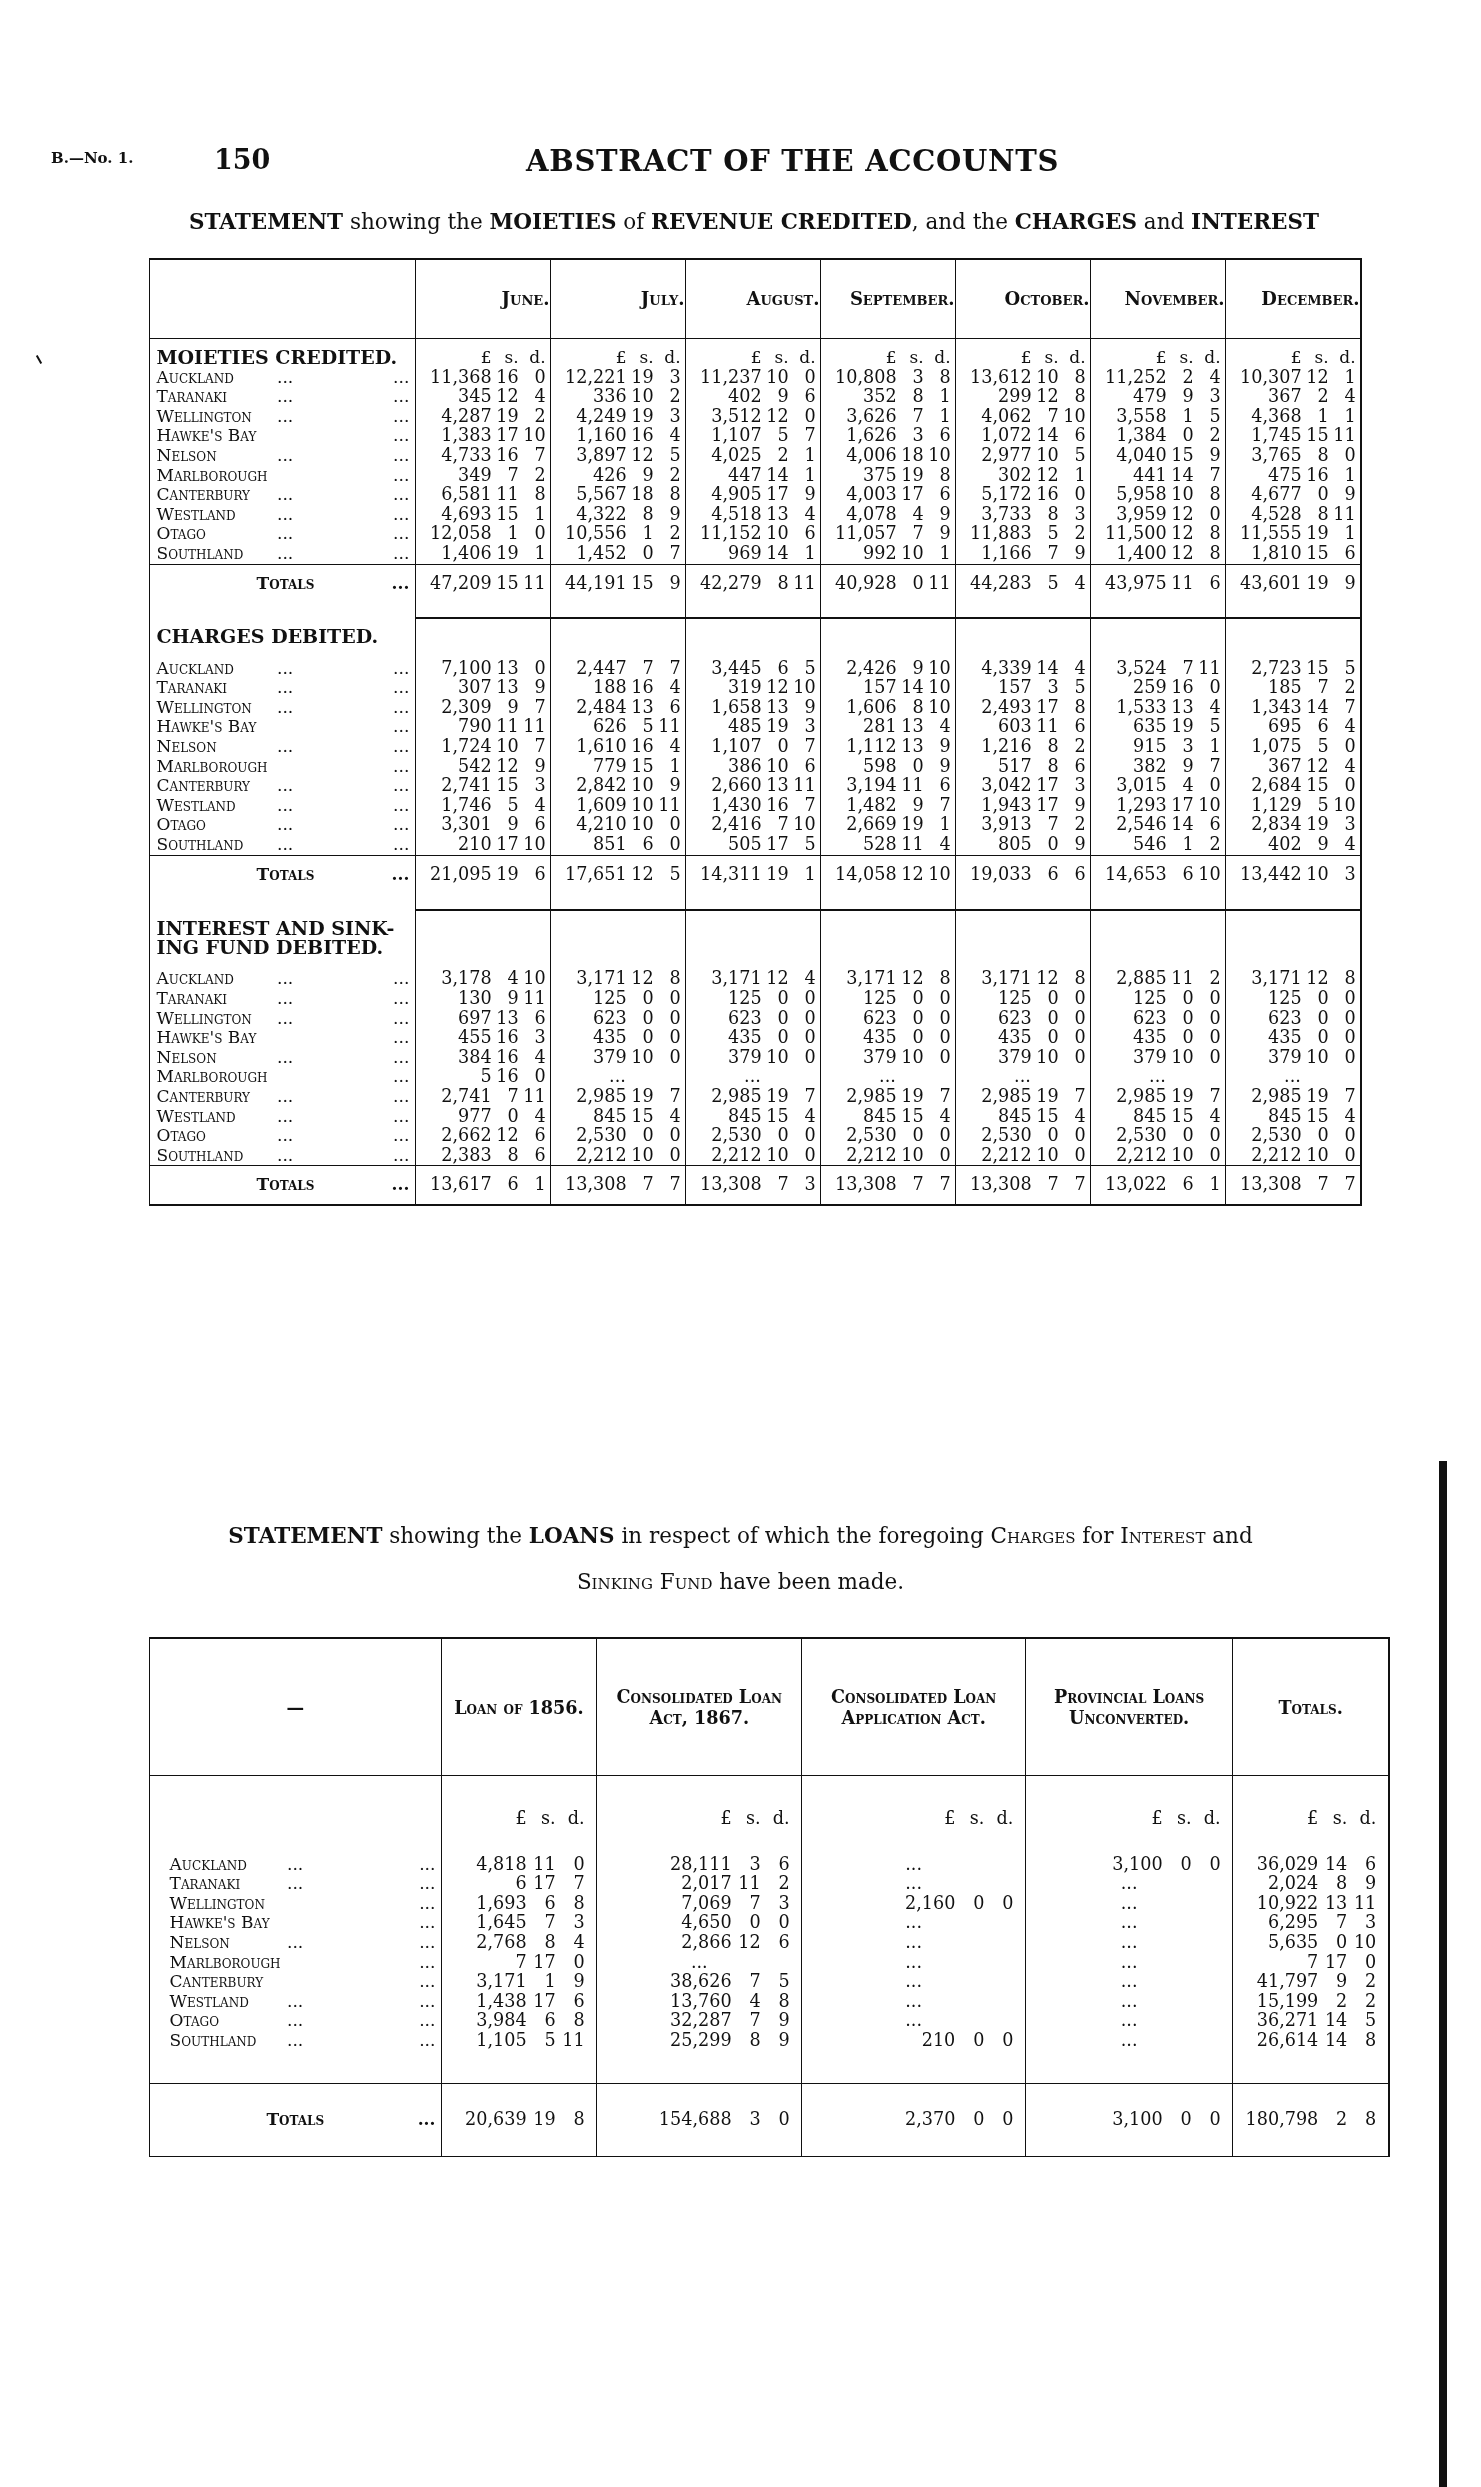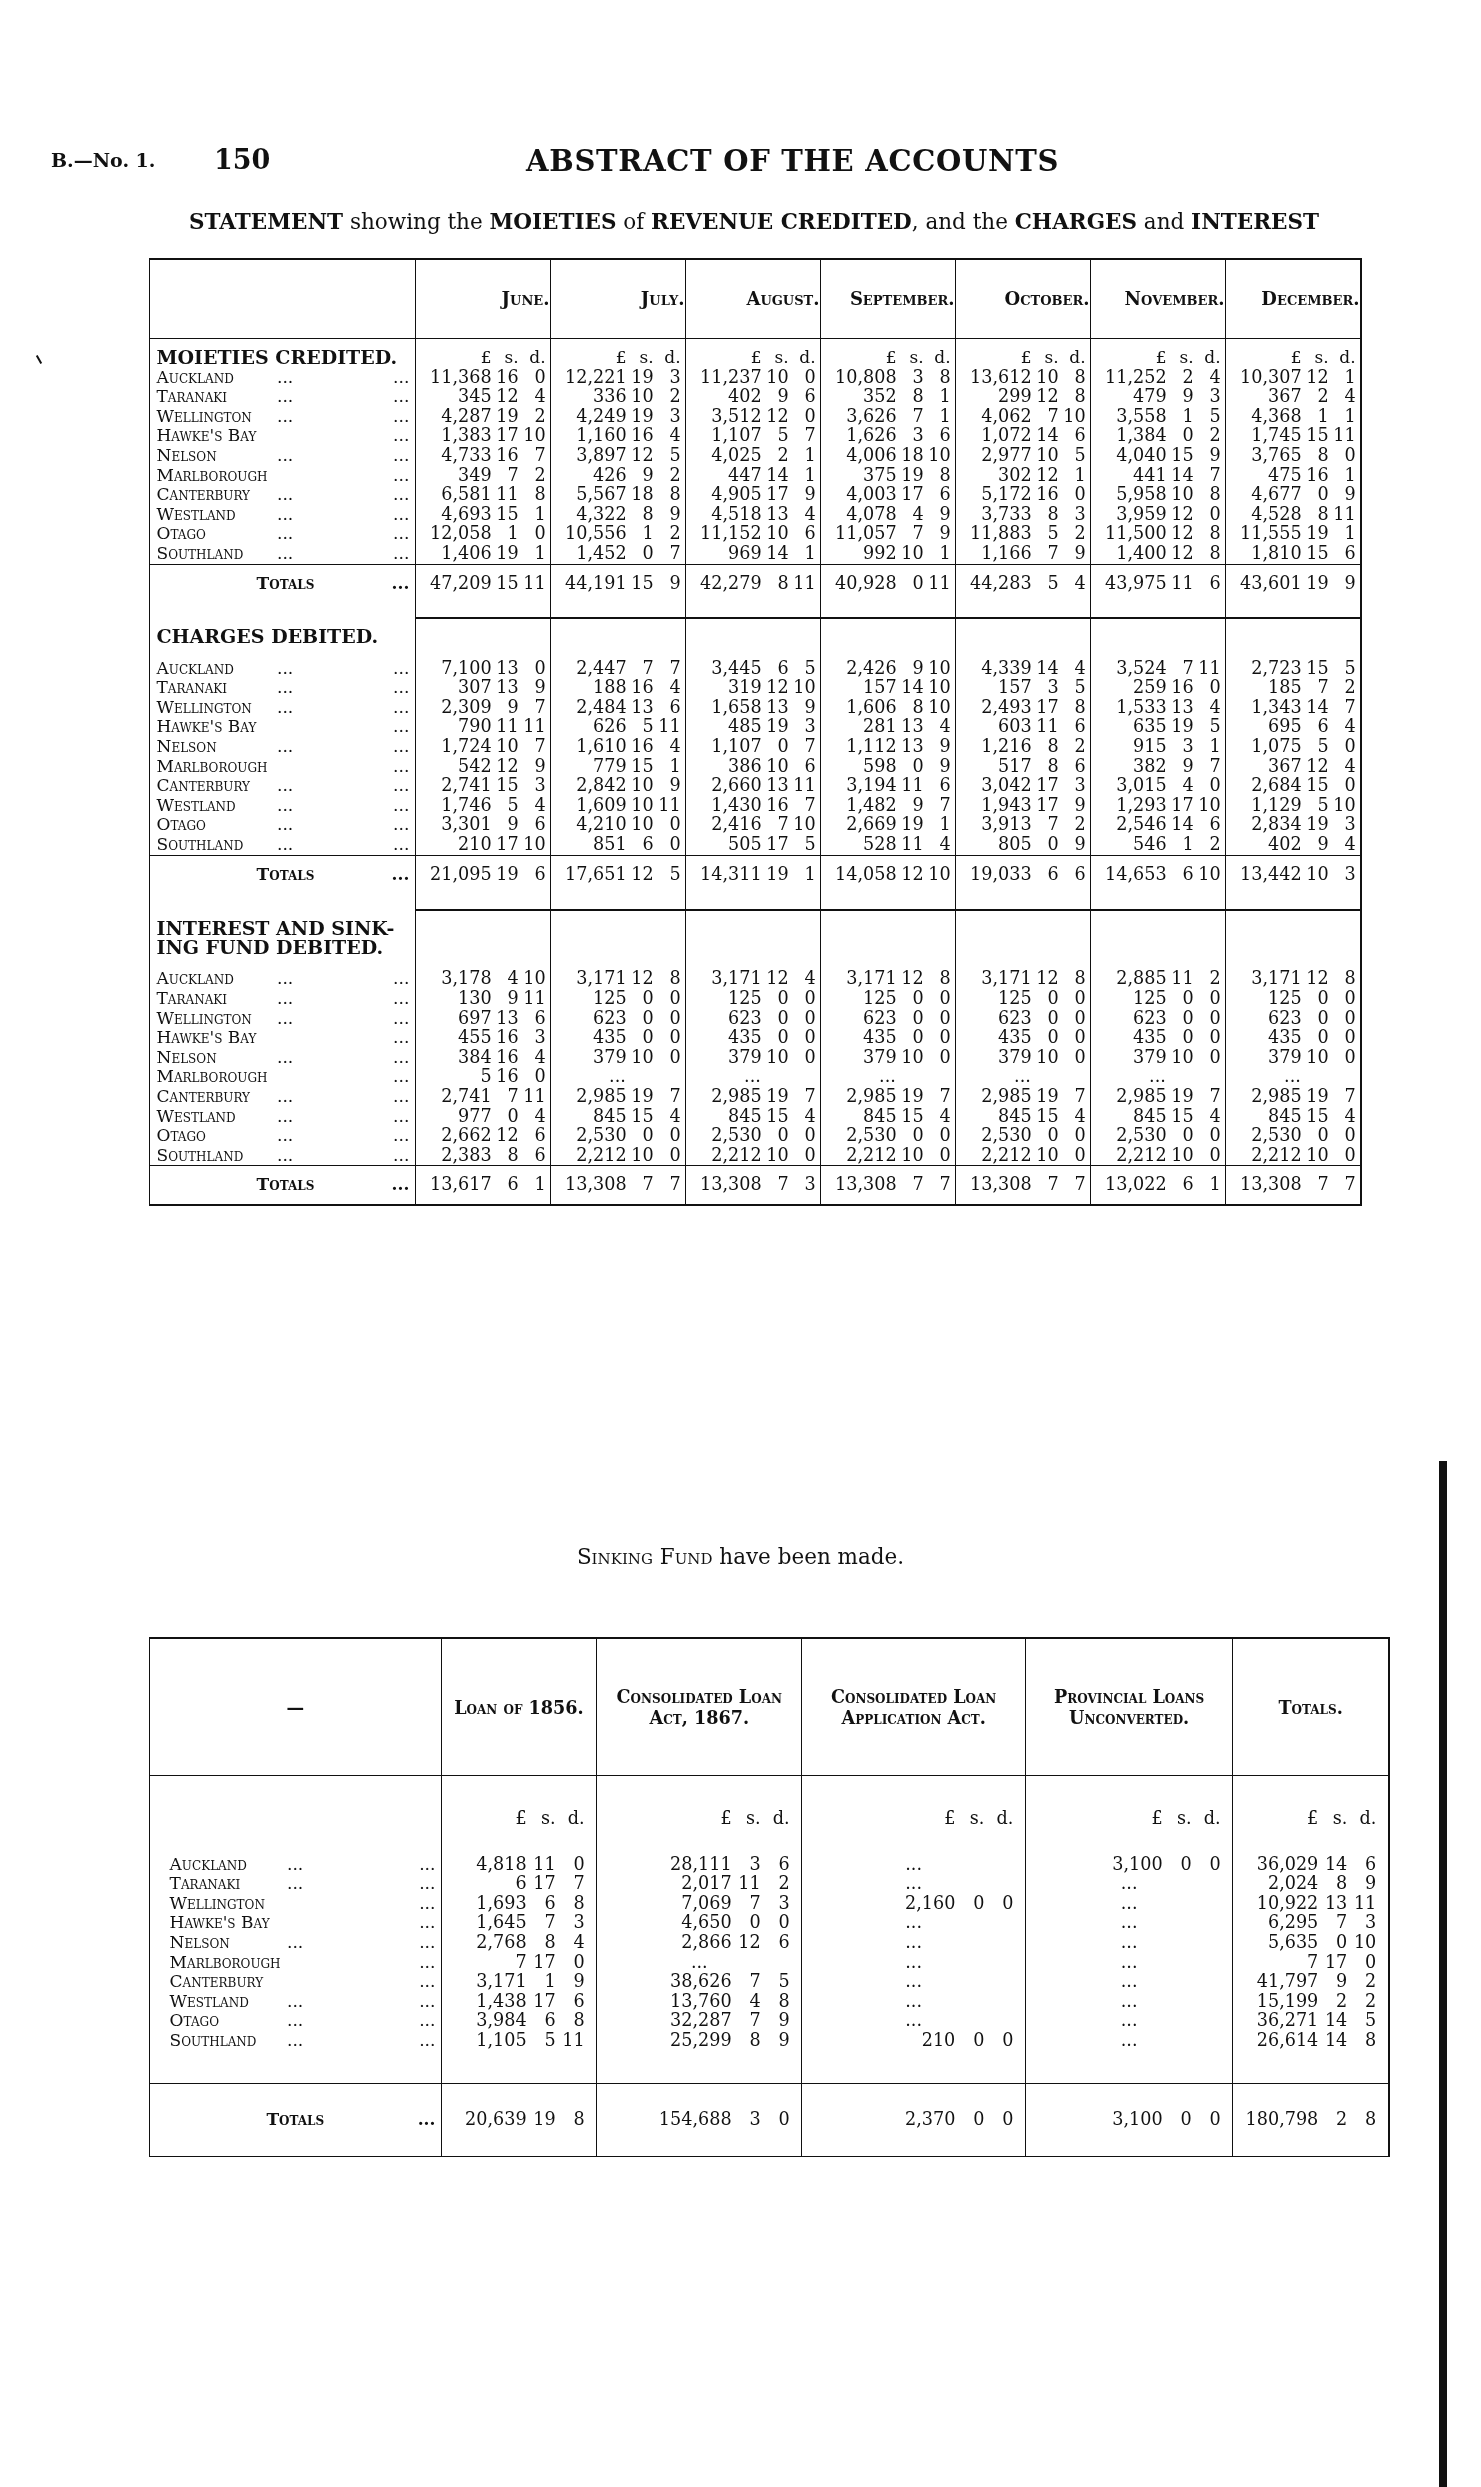--- a/index.html
+++ b/index.html
@@ -1,21 +1,21 @@
 <!DOCTYPE html>
 <html style="font-size:10.4px"><head>
 <meta charset="utf-8">
 <style>
   html, body { margin: 0; padding: 0; background: #ffffff; }
   body {
     width: 1481px; height: 2487px; position: relative; overflow: hidden;
     font-family: "DejaVu Serif", "Liberation Serif", serif; color: #111;
   }
   .page-header { position: absolute; top: 144px; left: 0; width: 1481px; height: 39px; }
-  .ref { position: absolute; left: 51px; top: 5.2px; font-size: 19px; font-weight: bold; }
+  .ref { position: absolute; left: 51px; top: 5.2px; font-size: 15px; font-weight: bold; }
   .pagenum { position: absolute; left: 214px; top: 0px; font-size: 27px; font-weight: bold; }
   .doc-title { position: absolute; left: 526px; top: 0px; font-size: 29px; font-weight: bold; letter-spacing: 0.7px; }
   .caption1 { position: absolute; top: 209px; left: 189px; font-size: 21.5px; white-space: nowrap; }
   .caption1 b { font-weight: bold; }
 
   table.abstract { position: absolute; top: 258px; left: 149px; border-collapse: collapse; font-size: 17.6px; }
   table.abstract td, table.abstract th { padding: 0; line-height: 19.6px; }
   table.abstract { border-top: 2px solid #111; border-bottom: 2px solid #111; border-left: 1.3px solid #111; border-right: 2px solid #111; }
   .mh { height: 78px; text-align: right; font-variant: small-caps; font-weight: bold; font-size: 18px; border-bottom: 1.3px solid #111; border-left: 1.3px solid #111; }
   .labcol { width: 258px; text-align: left; padding-left: 6.5px !important; }
@@ -1888,20 +1888,21 @@
             <span class="l">13,308</span>
             <span class="s">7</span>
             <span class="d">7</span>
           </div>
         </td>
       </tr>
     </tbody>
 </table>
 
 <div class="caption2">
+  <span><b>STATEMENT</b><span> showing the </span><b>LOANS</b><span> in respect of which the foregoing </span><span class="sc">Charges</span><span> for </span><span class="sc">Interest</span><span> and</span></span>
   <span class="l2"><span class="sc">Sinking Fund</span><span> have been made.</span></span>
 </div>
 
 <table class="loans" id="loans-table">
   <thead>
     <tr id="loans-header-row">
       <th class="lcol" style="border-left:none">—</th>
     <th>Loan of 1856.</th>
         <th>Consolidated Loan Act, 1867.</th>
         <th>Consolidated Loan Application Act.</th>

